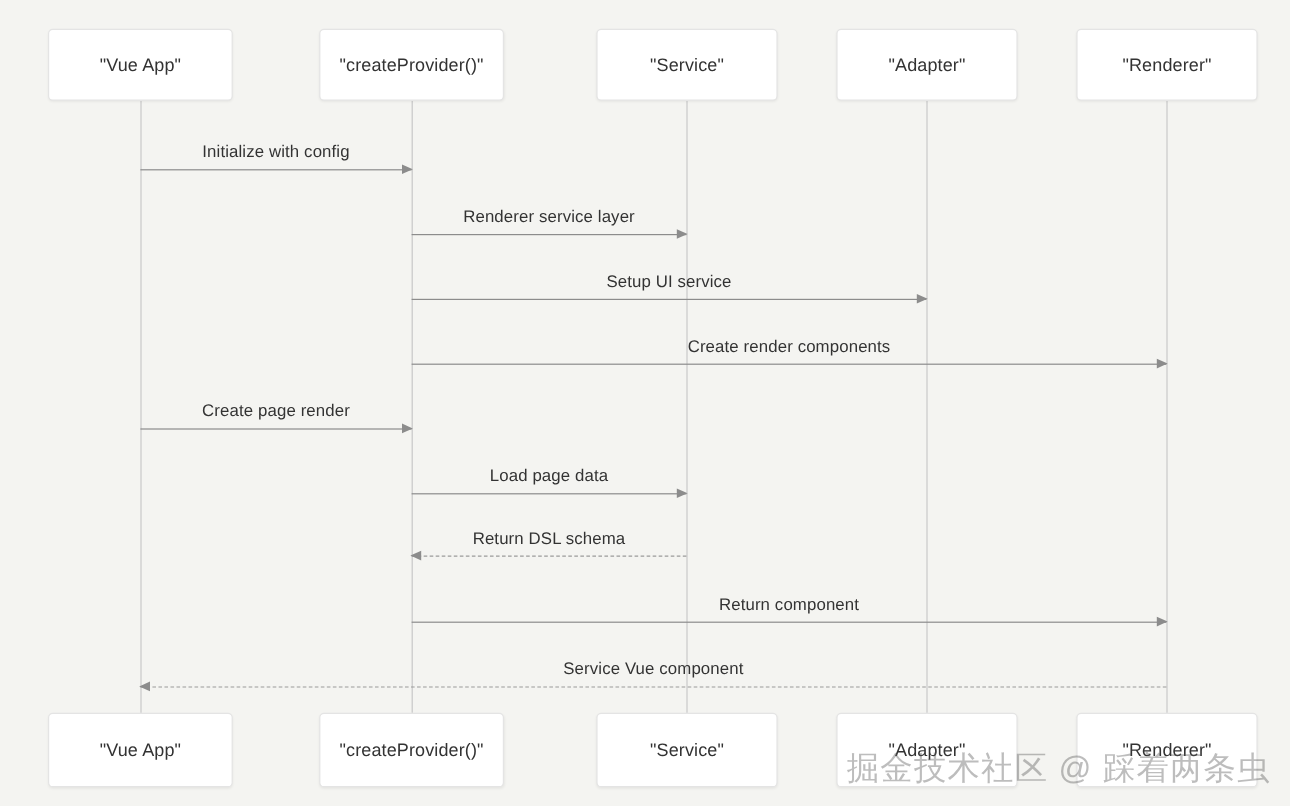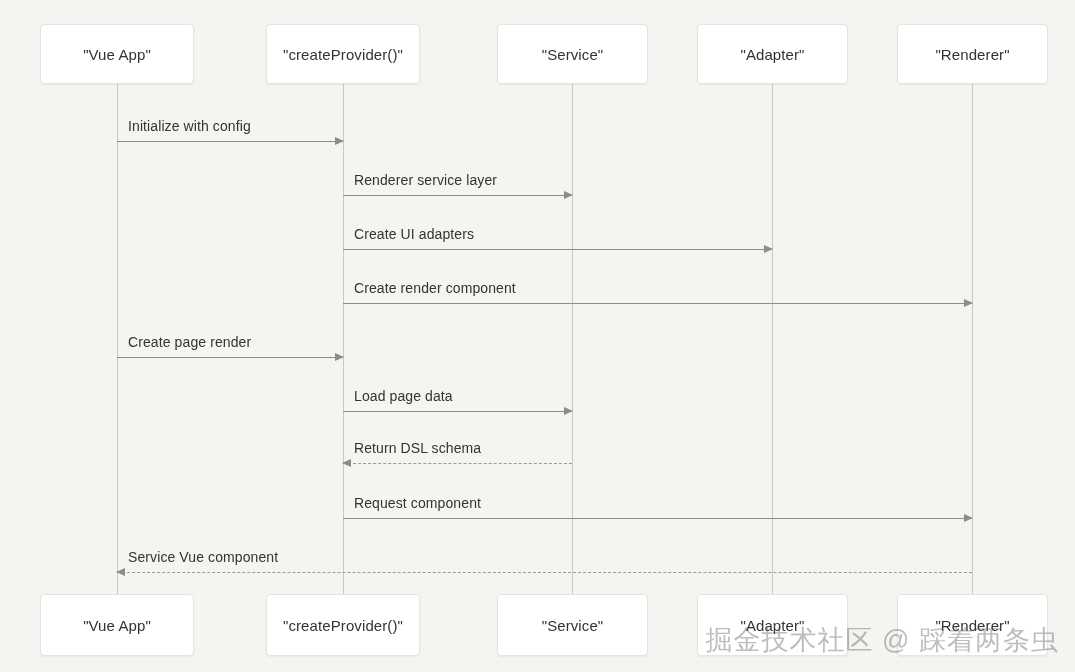--- a/index.html
+++ b/index.html
@@ -76,23 +76,24 @@
   .msg.to-right .head {
     right: -1px;
     border-left: 9px solid #8c8c8c;
   }
   .msg.to-left .head {
     left: -1px;
     border-right: 9px solid #8c8c8c;
   }
   .msg .label {
     position: absolute;
-    left: 11px;
+    left: 0;
     right: 0;
     bottom: 7px;
+    text-align: center;
     font-size: 14px;
     color: #333333;
     white-space: nowrap;
     letter-spacing: 0.1px;
   }
 
   
   #watermark {
     position: absolute;
     right: 16px;
@@ -121,46 +122,46 @@
       <div class="label">Initialize with config</div>
     </div>
     <div class="msg to-right" style="left: 343px; width: 229px; top: 195px;">
       <div class="line"></div>
       <div class="head"></div>
       <div class="label">Renderer service layer</div>
     </div>
     <div class="msg to-right" style="left: 343px; width: 429px; top: 249px;">
       <div class="line"></div>
       <div class="head"></div>
-      <div class="label">Create UI adapters</div>
+      <div class="label">Setup UI service</div>
     </div>
     <div class="msg to-right" style="left: 343px; width: 629px; top: 303px;">
       <div class="line"></div>
       <div class="head"></div>
-      <div class="label">Create render component</div>
+      <div class="label">Create render components</div>
     </div>
     <div class="msg to-right" style="left: 117px; width: 226px; top: 357px;">
       <div class="line"></div>
       <div class="head"></div>
       <div class="label">Create page render</div>
     </div>
     <div class="msg to-right" style="left: 343px; width: 229px; top: 411px;">
       <div class="line"></div>
       <div class="head"></div>
       <div class="label">Load page data</div>
     </div>
     <div class="msg to-left dashed" style="left: 343px; width: 229px; top: 463px;">
       <div class="line"></div>
       <div class="head"></div>
       <div class="label">Return DSL schema</div>
     </div>
     <div class="msg to-right" style="left: 343px; width: 629px; top: 518px;">
       <div class="line"></div>
       <div class="head"></div>
-      <div class="label">Request component</div>
+      <div class="label">Return component</div>
     </div>
     <div class="msg to-left dashed" style="left: 117px; width: 855px; top: 572px;">
       <div class="line"></div>
       <div class="head"></div>
       <div class="label">Service Vue component</div>
     </div>
     <div class="participant-box" style="left: 40px; width: 154px; top: 24px; height: 60px;">
       <span>"Vue App"</span>
     </div>
     <div class="participant-box" style="left: 266px; width: 154px; top: 24px; height: 60px;">

